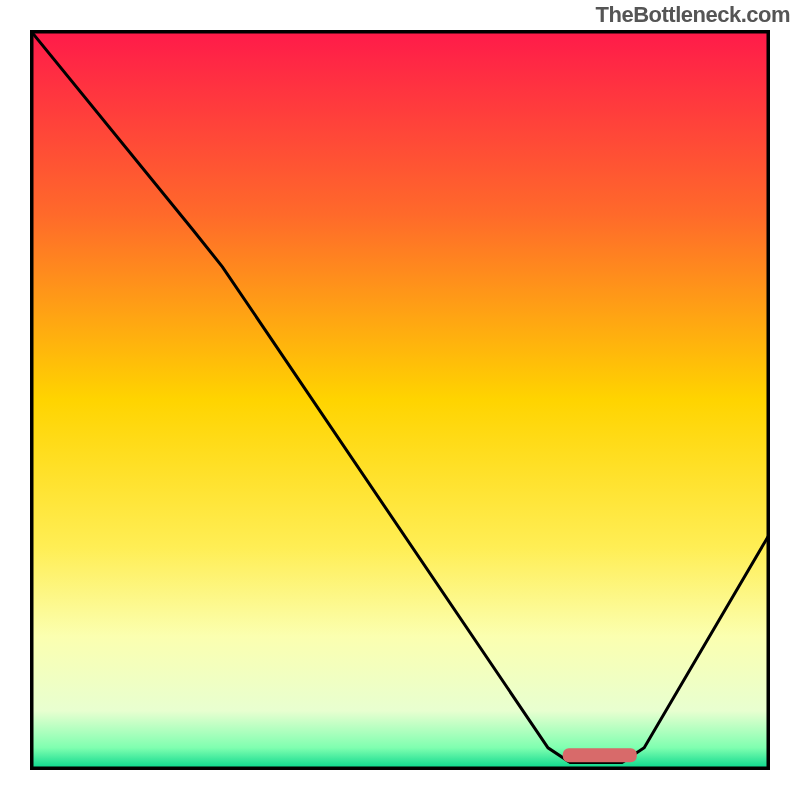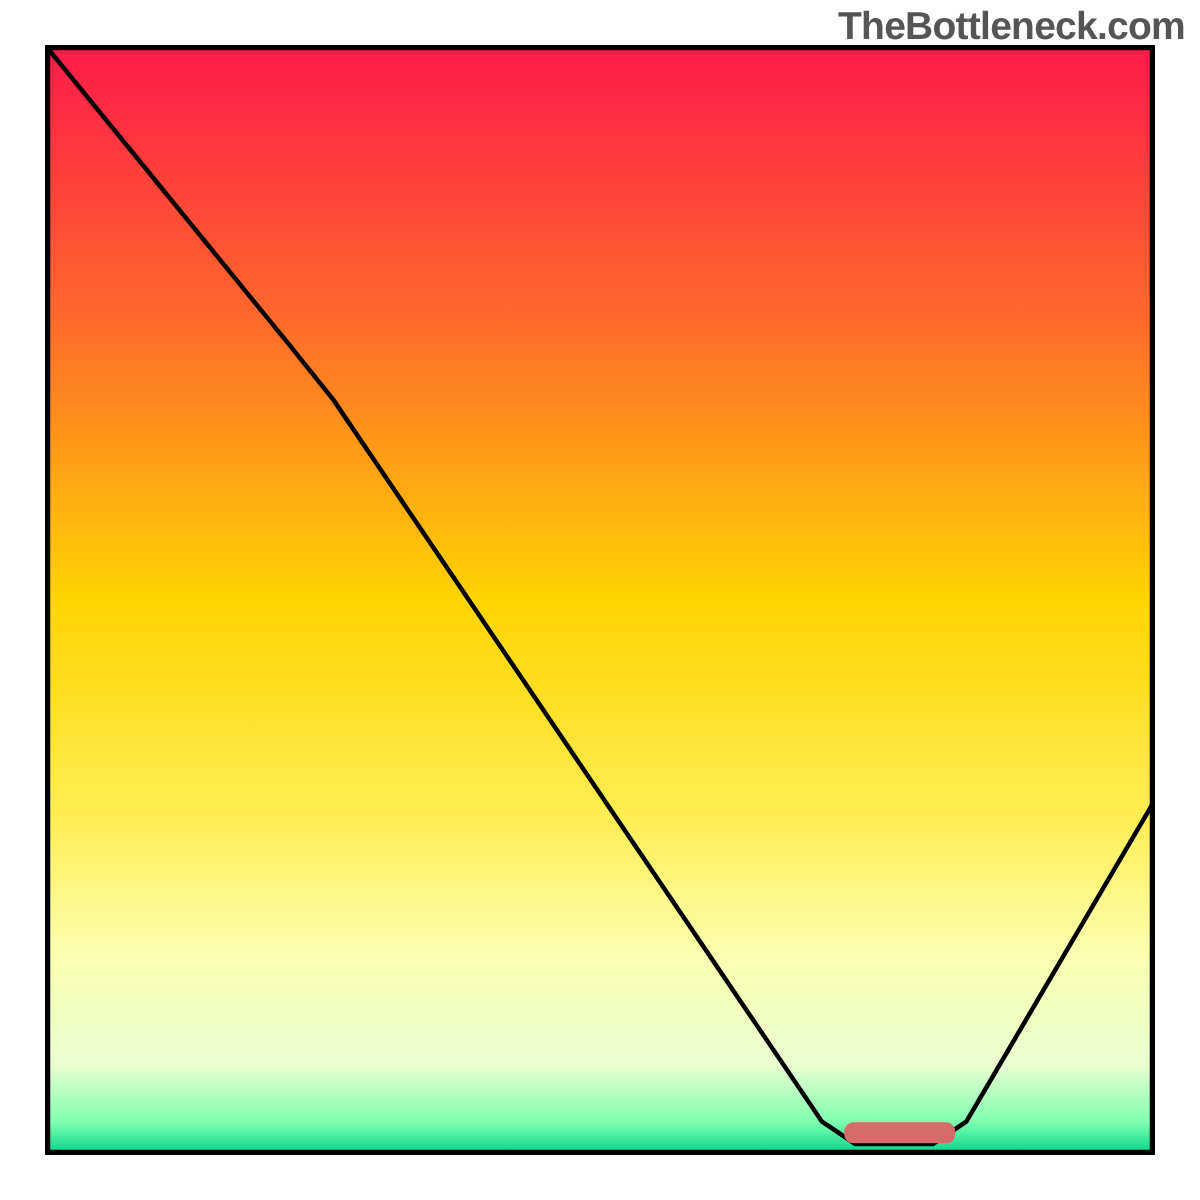--- a/index.html
+++ b/index.html
@@ -8,21 +8,21 @@
     width: 800px;
     height: 800px;
     background: #ffffff;
     font-family: Arial, Helvetica, sans-serif;
     position: relative;
   }
   .watermark {
     position: absolute;
     top: 2px;
     right: 10px;
-    font-size: 26px;
+    font-size: 22px;
     font-weight: bold;
     color: #555555;
     letter-spacing: -0.5px;
   }
   .chart-canvas {
     position: absolute;
     top: 30px;
     left: 30px;
     width: 740px;
     height: 740px;

